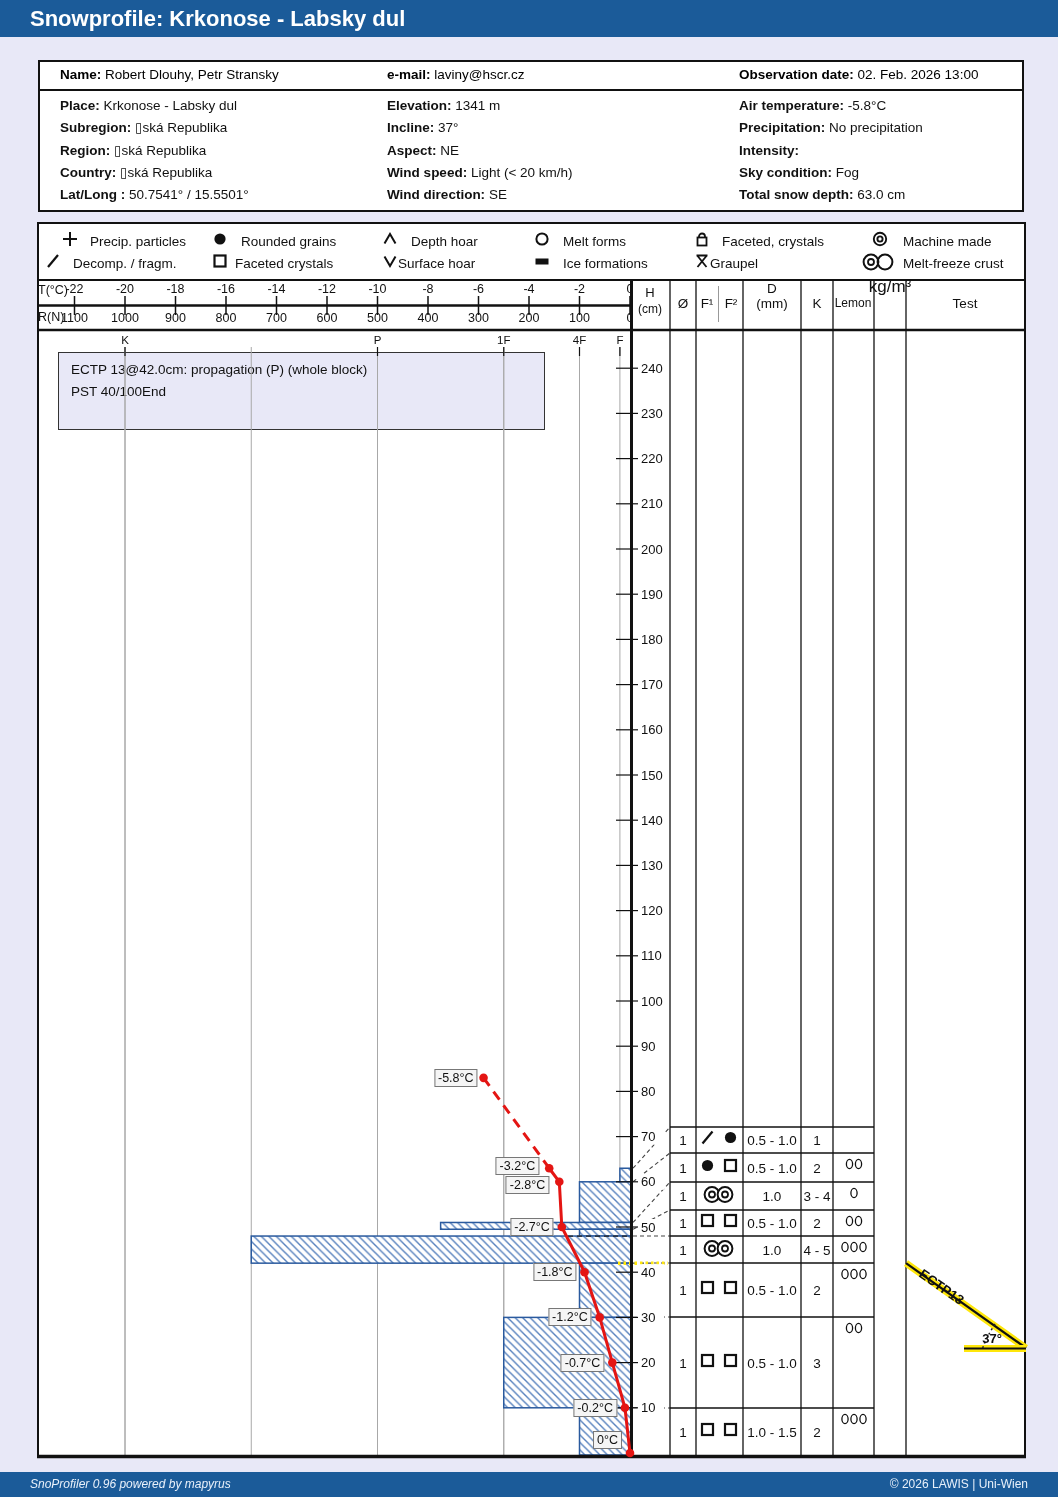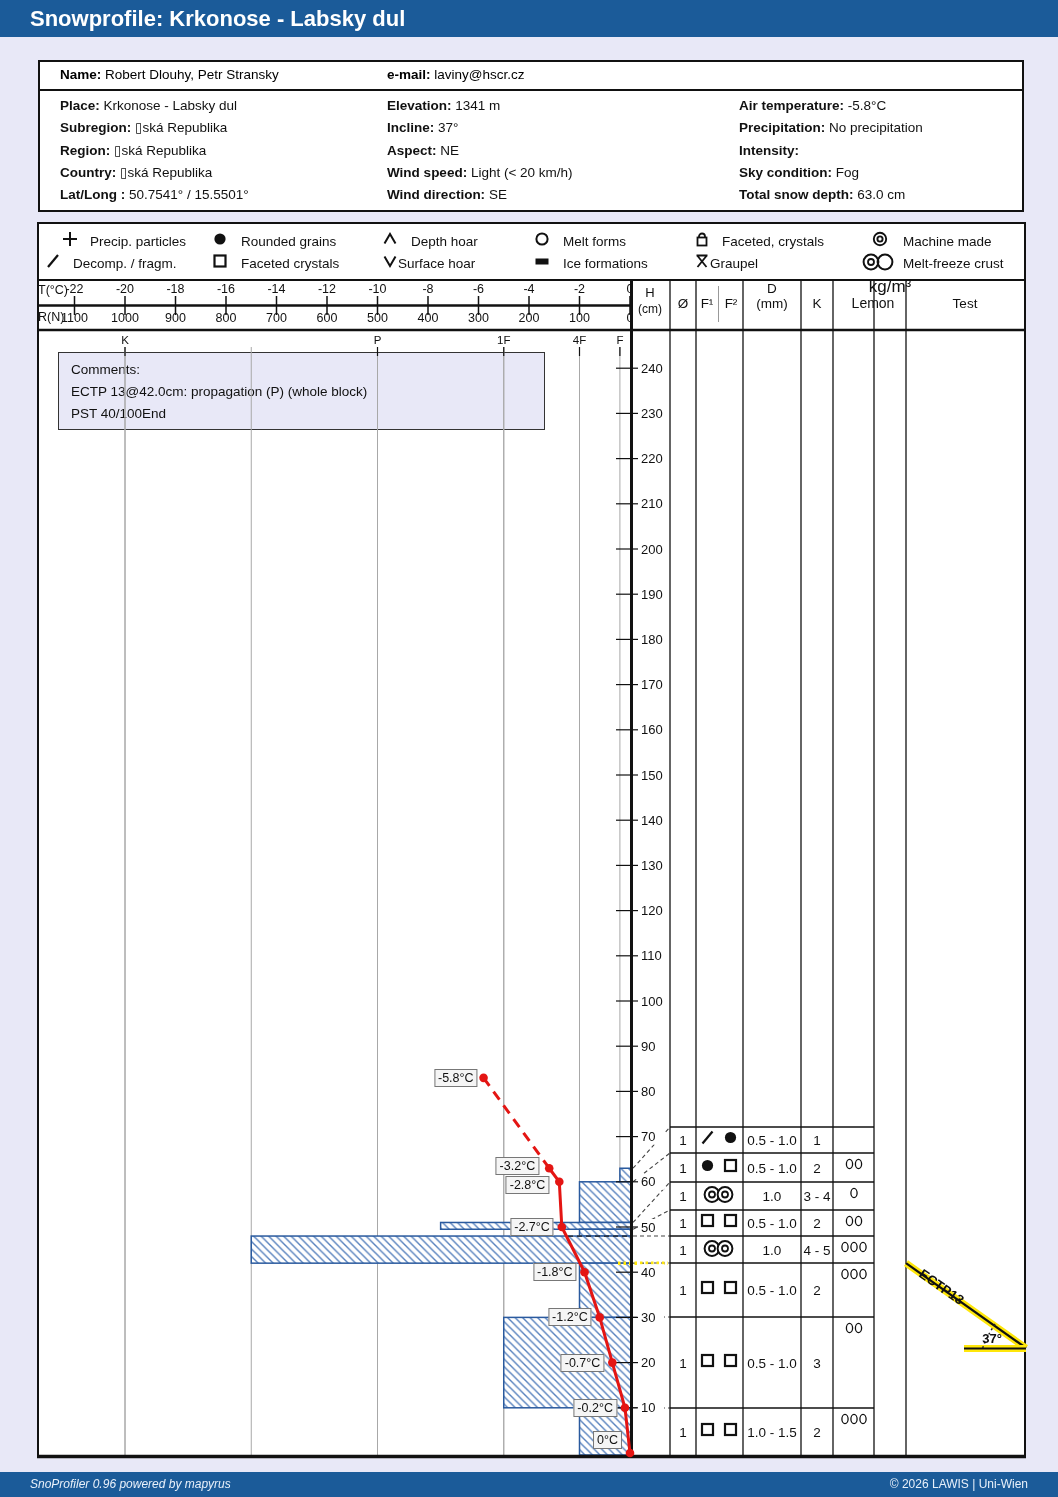--- a/index.html
+++ b/index.html
@@ -38,20 +38,24 @@
 
   <div class="infobox">
     <div class="info-head-row">
       <span class="ihead" style="left:20px;">
         <span class="ib-label">Name:</span>
         <span>Robert Dlouhy, Petr Stransky</span>
       </span>
       <span class="ihead" style="left:347px;">
         <span class="ib-label">e-mail:</span>
         <span>laviny@hscr.cz</span>
+      </span>
+      <span class="ihead" style="left:699px;">
+        <span class="ib-label">Observation date:</span>
+        <span>02. Feb. 2026 13:00</span>
       </span>
     </div>
     <div class="info-col" style="left:20px;" id="col-left">
         <div class="irow"><b>Place:</b><span> Krkonose - Labsky dul</span></div>
         <div class="irow"><b>Subregion:</b><span> ▯ská Republika</span></div>
         <div class="irow"><b>Region:</b><span> ▯ská Republika</span></div>
         <div class="irow"><b>Country:</b><span> ▯ská Republika</span></div>
         <div class="irow"><b>Lat/Long :</b><span> 50.7541° / 15.5501°</span></div>
       </div>
     <div class="info-col" style="left:347px;" id="col-mid">
@@ -306,30 +310,29 @@
         <line x1="964" y1="1348.5" x2="1026" y2="1348.5" stroke="#ffe70a" stroke-width="7"></line>
         <line x1="964" y1="1348.5" x2="1026" y2="1348.5" stroke="#111" stroke-width="2.2"></line>
         <path d="M995,1324 Q986,1338 982,1350" fill="none" stroke="#222" stroke-width="1.5" stroke-dasharray="2,3"></path>
         <text x="0" y="0" text-anchor="start" font-size="13.5" fill="#111" font-family="&quot;Liberation Sans&quot;,&quot;DejaVu Sans&quot;,sans-serif" font-weight="bold" transform="translate(918,1276) rotate(35)">ECTP13</text>
         <text x="1002" y="1343" text-anchor="end" font-size="13" fill="#111" font-family="&quot;Liberation Sans&quot;,&quot;DejaVu Sans&quot;,sans-serif" font-weight="bold">37°</text>
       </g>
   </svg>
 
   <div id="html-layers">
     <div class="comments">
-      <div>Comments:</div>
       <div>ECTP 13@42.0cm: propagation (P) (whole block)</div>
       <div>PST 40/100End</div>
     </div>
   <div class="celltxt" style="left: 683px; top: 303px;">Ø</div>
       <div class="celltxt" style="left: 707px; top: 303px;">F¹</div>
       <div class="celltxt" style="left: 731px; top: 303px;">F²</div>
       <div class="celltxt" style="left: 772px; top: 296px; text-align: center;">D<br>(mm)</div>
       <div class="celltxt" style="left: 817px; top: 303px;">K</div>
-      <div class="celltxt" style="left: 853px; top: 303px; font-size: 14px; margin-left: 20px;">Lemon</div>
+      <div class="celltxt" style="left: 853px; top: 303px; font-size: 12px;">Lemon</div>
       <div class="celltxt" style="left: 890px; top: 287px; font-size: 17px;">kg/m³</div>
       <div class="celltxt" style="left: 965px; top: 303px;">Test</div>
       <div class="celltxt" style="left: 683px; top: 1140px;">1</div>
       <div class="celltxt" style="left: 772px; top: 1140px;">0.5 - 1.0</div>
       <div class="celltxt" style="left: 817px; top: 1140px;">1</div>
       <div class="celltxt" style="top: 1140px; left: 719px;"><svg width="16" height="18" viewBox="0 0 16 18">
           <path d="M3,14 L13,2" stroke="#111" stroke-width="2.2" fill="none"></path>
         </svg><span style="display:inline-block;width:7px"></span><svg width="16" height="18" viewBox="0 0 16 18">
           <circle cx="8" cy="8" r="5.6" fill="#111"></circle>
         </svg></div>
@@ -410,21 +413,21 @@
         <path d="M8,1 V15 M1,8 H15" stroke="#111" stroke-width="2" fill="none"></path>
       </svg><span style="margin-left:12px">Precip. particles</span></div>
     <div class="legend-item" style="left: 45px; top: 253px;"><svg width="16" height="18" viewBox="0 0 16 18">
         <path d="M3,14 L13,2" stroke="#111" stroke-width="2.2" fill="none"></path>
       </svg><span style="margin-left:12px">Decomp. / fragm.</span></div>
     <div class="legend-item" style="left: 212px; top: 231px;"><svg width="16" height="18" viewBox="0 0 16 18">
         <circle cx="8" cy="8" r="5.6" fill="#111"></circle>
       </svg><span style="margin-left:13px">Rounded grains</span></div>
     <div class="legend-item" style="left: 212px; top: 253px;"><svg width="16" height="18" viewBox="0 0 16 18">
         <rect x="2.5" y="2.5" width="11" height="11" fill="#fff" stroke="#111" stroke-width="2.2"></rect>
-      </svg><span style="margin-left:13px">Faceted crystals</span></div>
+      </svg><span style="margin-left:7px">Faceted crystals</span></div>
     <div class="legend-item" style="left: 382px; top: 231px;"><svg width="16" height="18" viewBox="0 0 16 18">
         <path d="M2.5,12.5 L8,3 L13.5,12.5" stroke="#111" stroke-width="2" fill="none"></path>
       </svg><span style="margin-left:13px">Depth hoar</span></div>
     <div class="legend-item" style="left: 382px; top: 253px;"><svg width="16" height="18" viewBox="0 0 16 18">
         <path d="M2.5,3.5 L8,13 L13.5,3.5" stroke="#111" stroke-width="2" fill="none"></path>
       </svg><span style="margin-left:0">Surface hoar</span></div>
     <div class="legend-item" style="left: 534px; top: 231px;"><svg width="16" height="18" viewBox="0 0 16 18">
         <circle cx="8" cy="8" r="5.6" fill="none" stroke="#111" stroke-width="2"></circle>
       </svg><span style="margin-left:13px">Melt forms</span></div>
     <div class="legend-item" style="left: 534px; top: 253px;"><svg width="16" height="18" viewBox="0 0 16 18">

